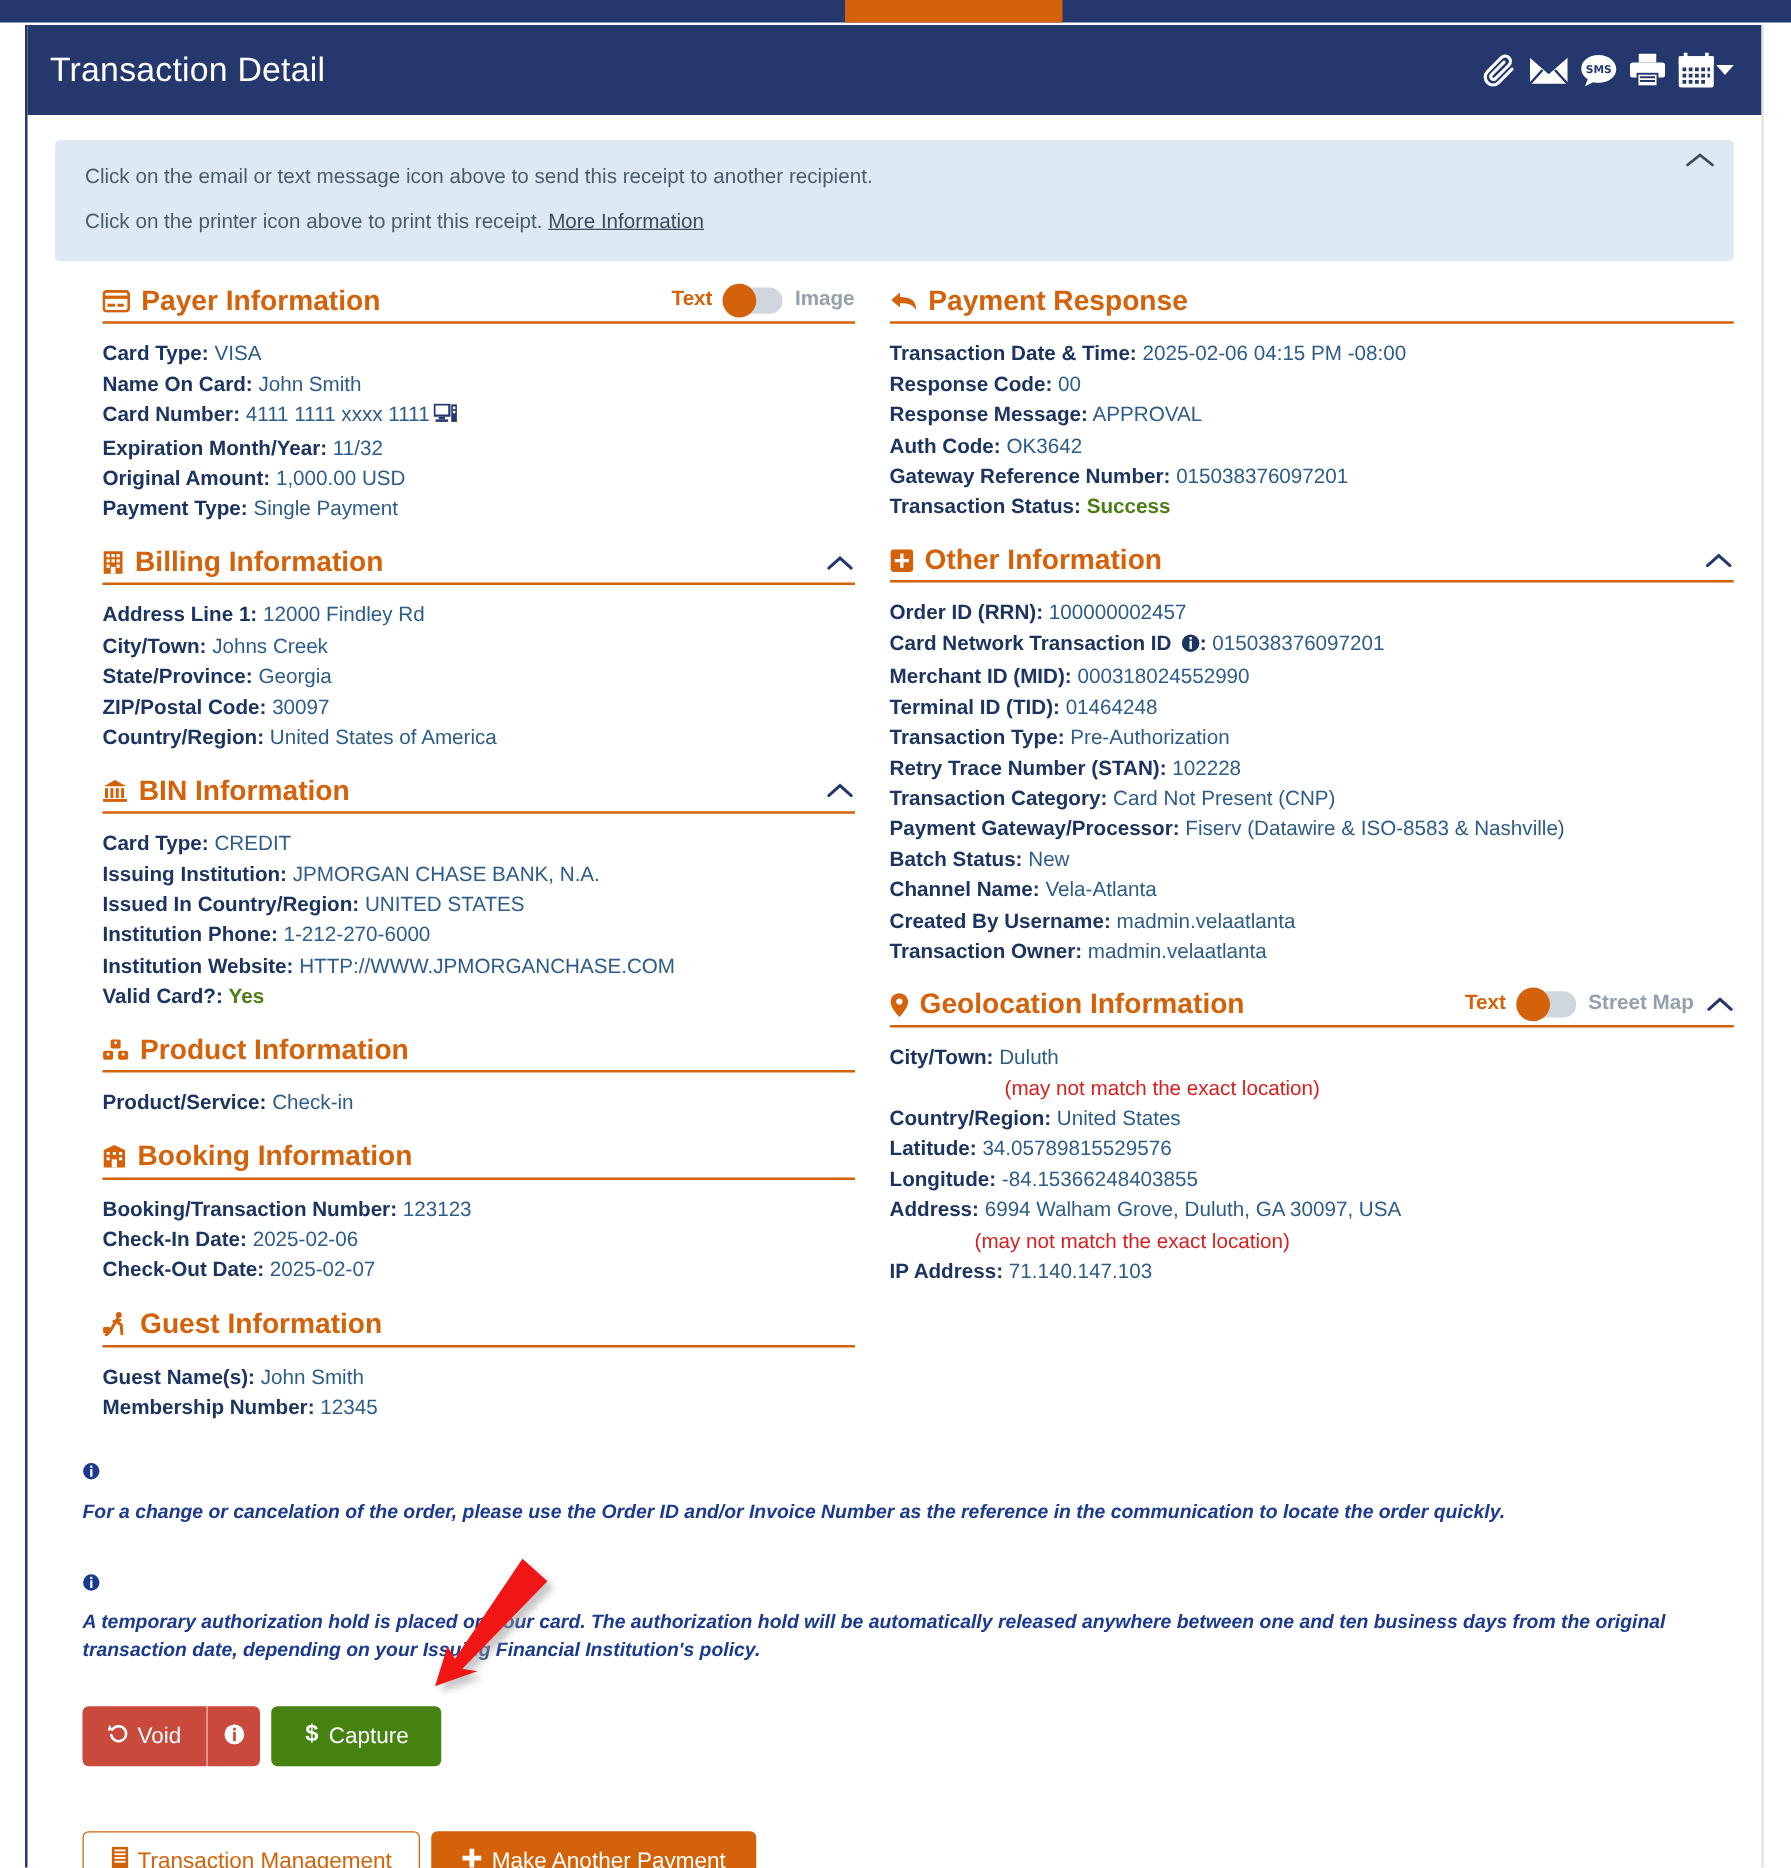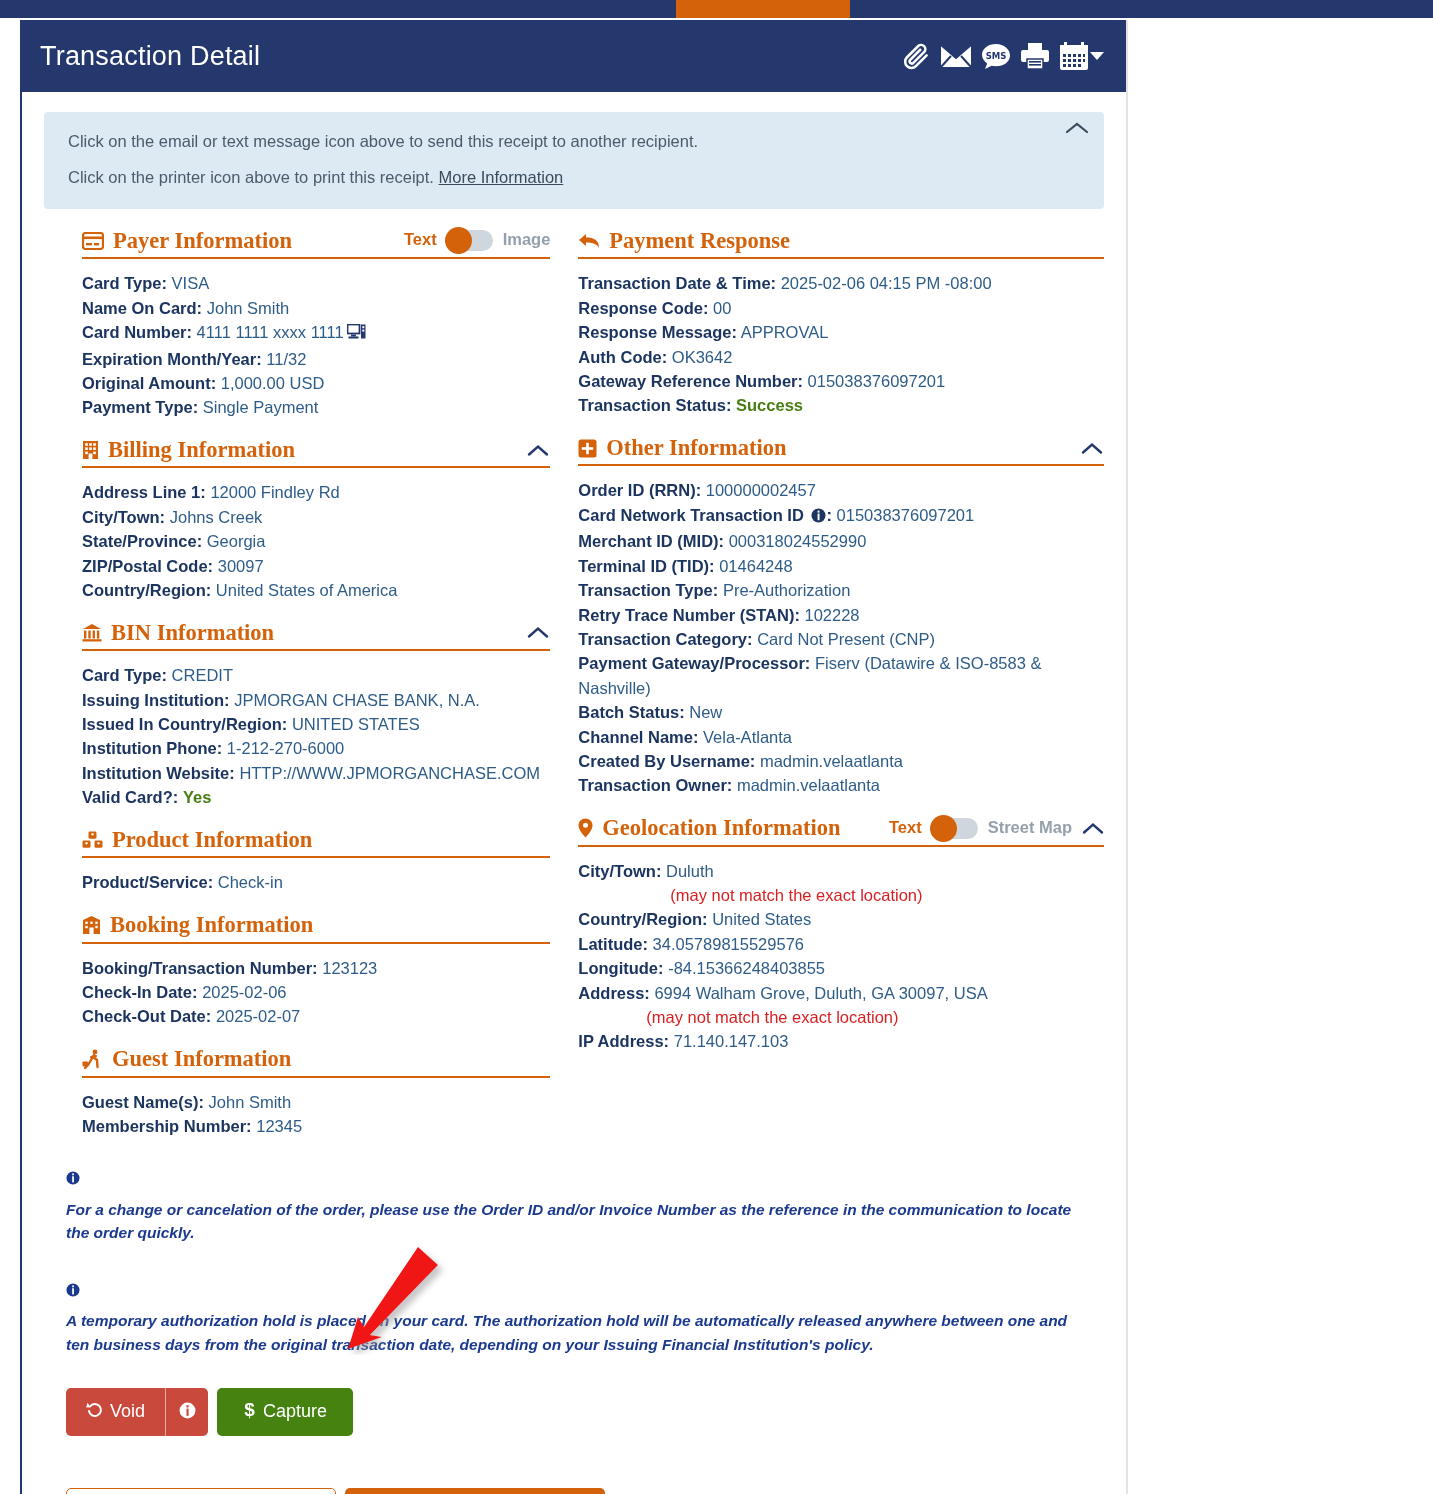--- a/index.html
+++ b/index.html
@@ -8,21 +8,21 @@
     width:1433px; height:1494px;
     background:#ffffff;
     font-family:"Liberation Sans", sans-serif;
     overflow:hidden;
   }
   .topstrip { position:absolute; left:0; top:0; width:1433px; height:18px; background:#25386e; }
   .topstrip .seg { position:absolute; left:676px; top:0; width:174px; height:18px; background:#d4620a; }
 
   .window {
     position:absolute; left:20px; top:20px;
-    width:1108px; height:1474px;
+    width:1391px; height:1474px;
     background:#ffffff;
     border-left:2px solid #25386e;
     border-right:2px solid #e3e3e3;
   }
 
   .titlebar {
     height:72px; background:#25386e; color:#ffffff;
     display:flex; align-items:center; padding:0 22px 0 18px;
   }
   .titlebar h1 {
@@ -56,21 +56,21 @@
   .col-r { width:688px; padding-left:10px; }
 
   .sec-head {
     display:flex; align-items:center;
     border-bottom:2px solid #d4620a;
     padding-bottom:4px;
     margin-bottom:12px;
   }
   .sec-head .hicon { color:#d4620a; margin-right:9px; display:flex; align-items:center; }
   .sec-head h2 {
-    margin:0; font-size:22.5px; font-weight:bold; color:#d4620a; line-height:1.1;font-family:Liberation Serif, serif;
+    margin:0; font-size:22.5px; font-weight:bold; color:#d4620a; line-height:1.1;
   }
   .sec-head .right { margin-left:auto; display:flex; align-items:center; gap:10px; }
 
   .toggle-wrap { display:flex; align-items:flex-start; gap:10px; }
   .tg-label-on { color:#d4620a; font-weight:bold; font-size:16.5px; }
   .tg-label-off { color:#94a0ac; font-weight:bold; font-size:16.5px; }
   .switch {
     width:46px; height:21px; border-radius:11px; background:#cfd6de;
     position:relative; cursor:pointer;
   }

